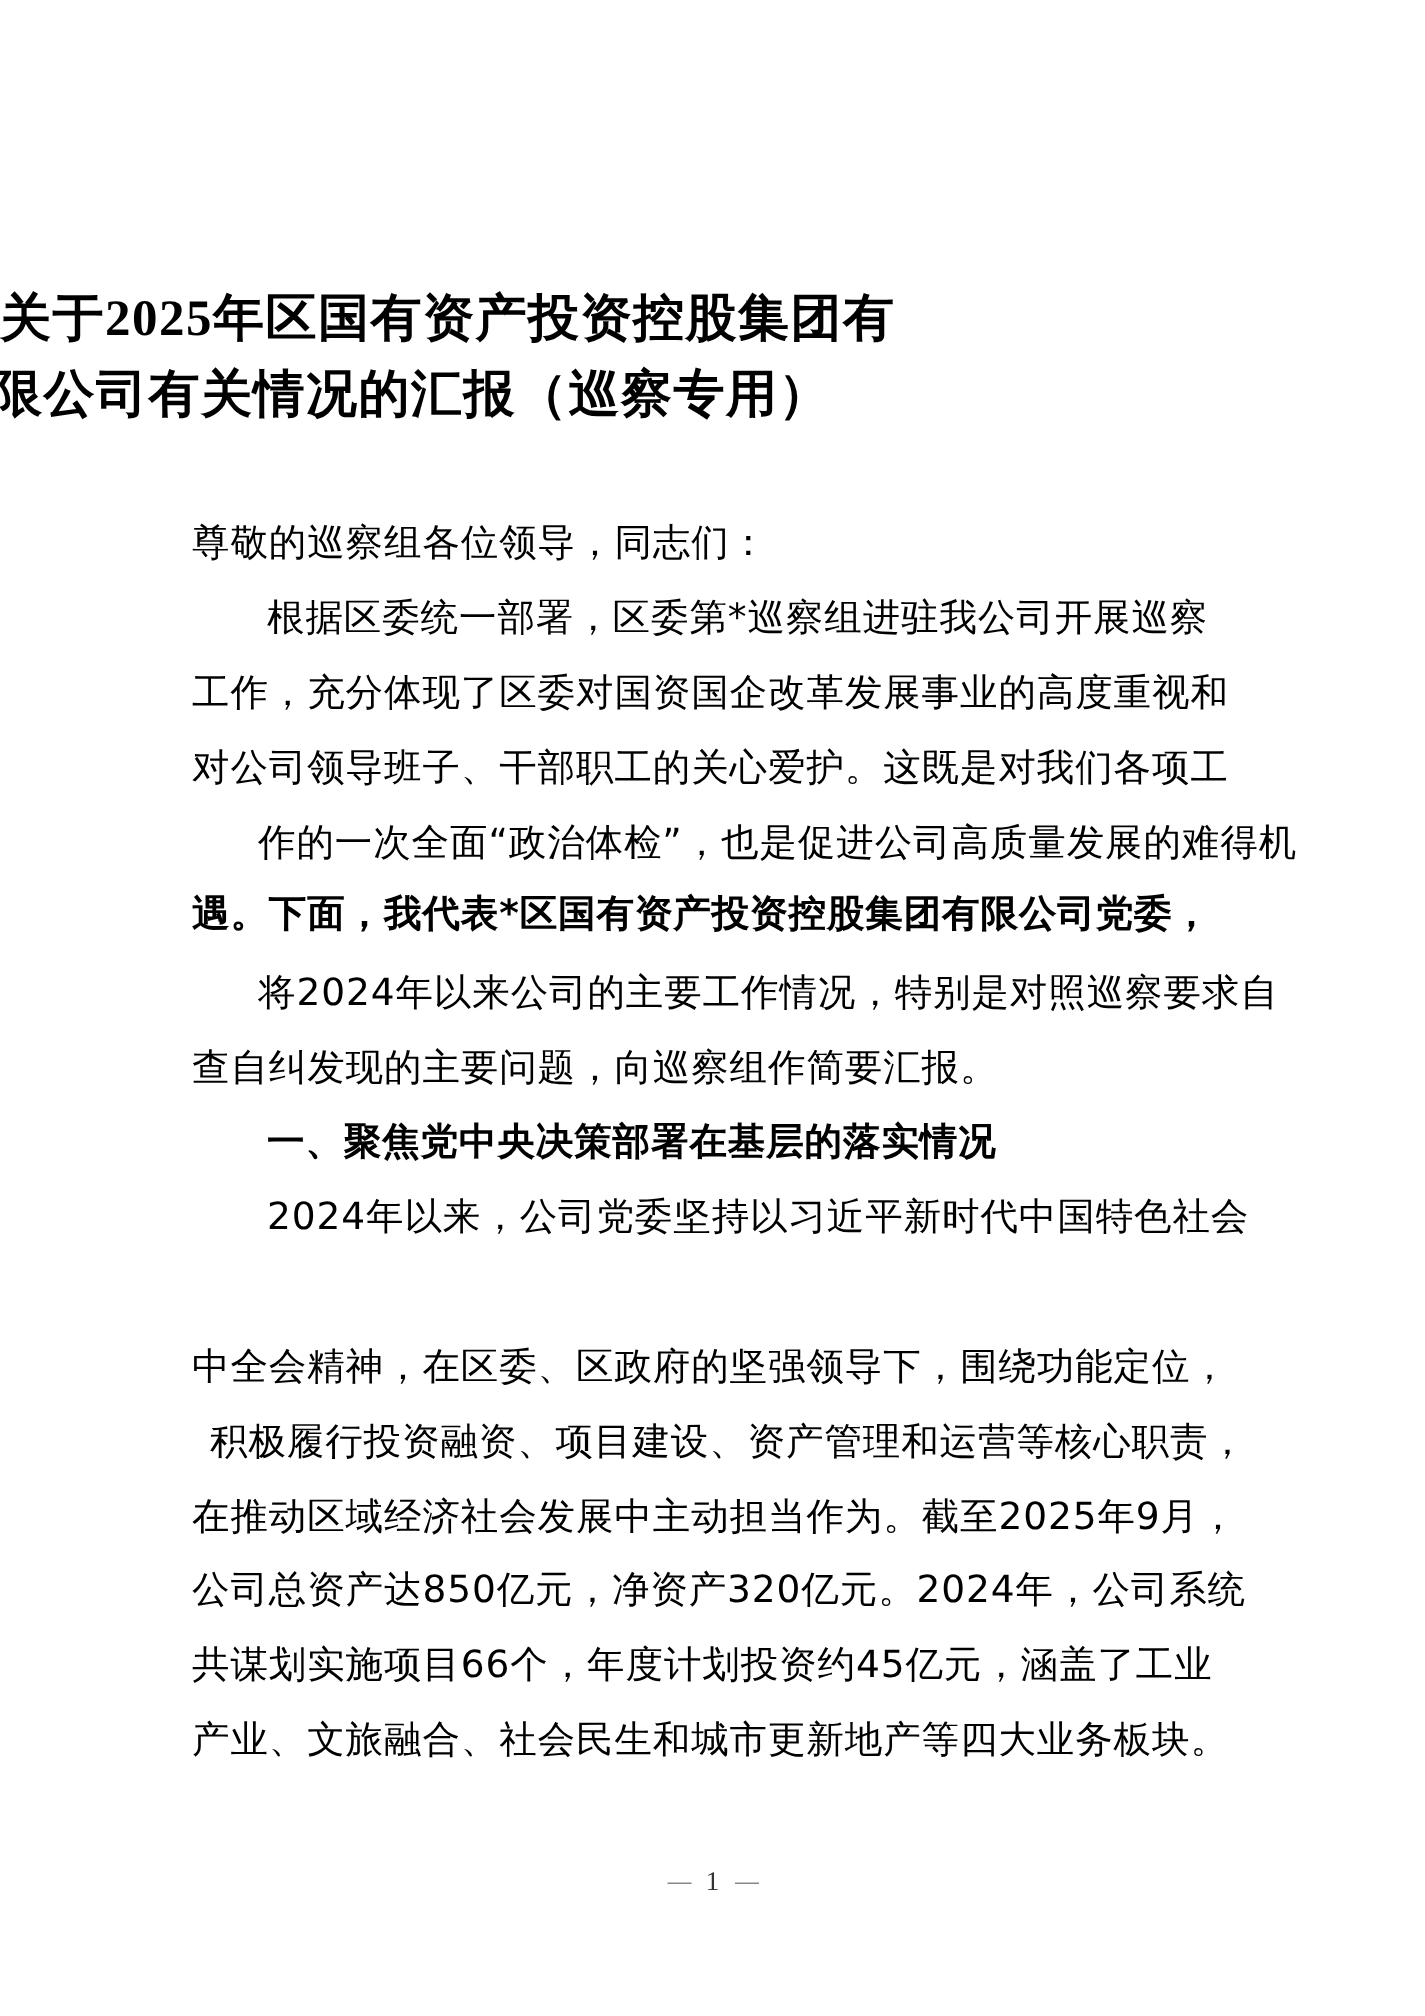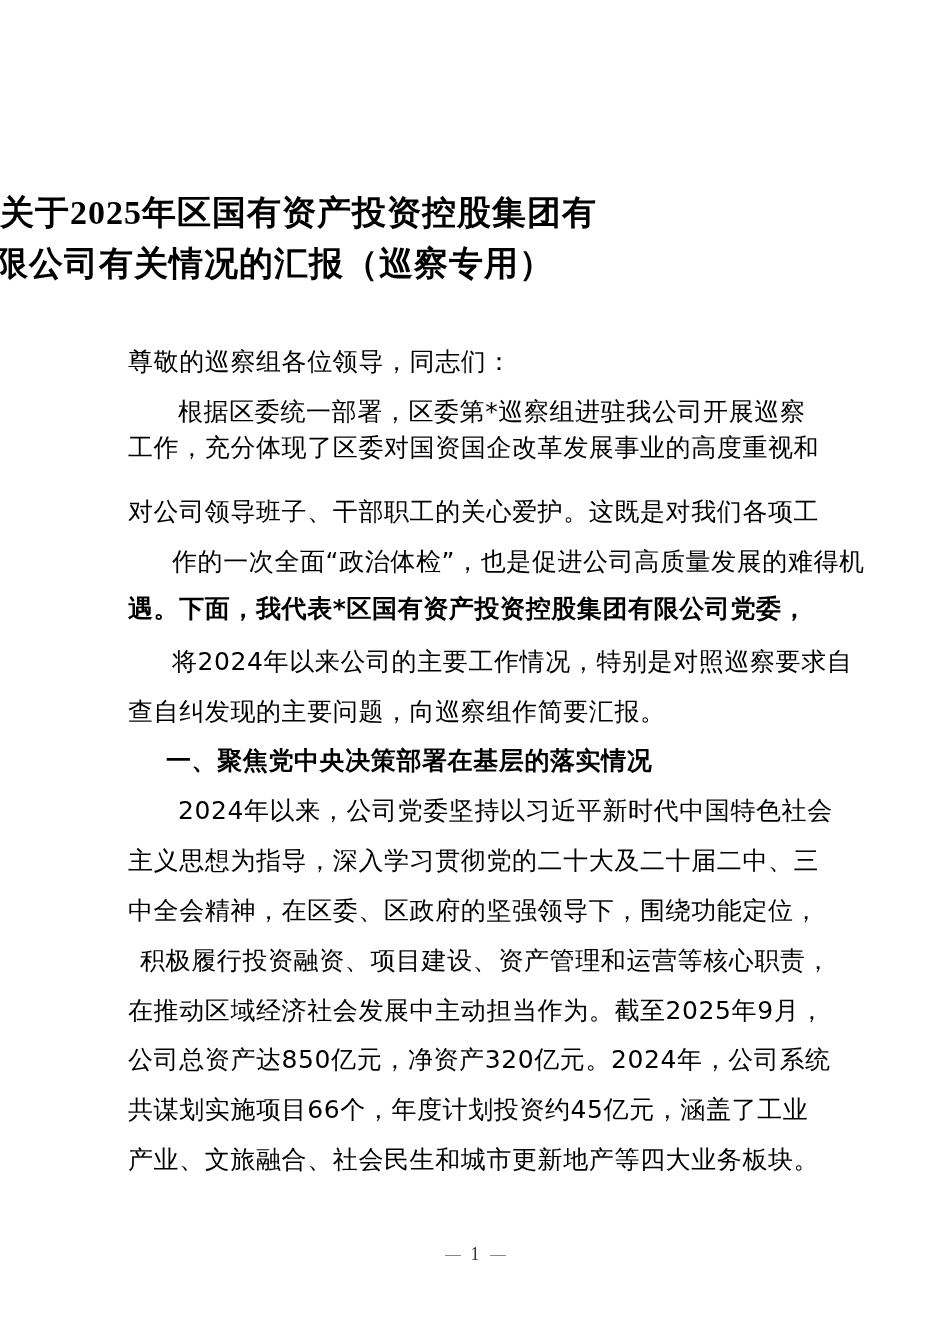--- a/index.html
+++ b/index.html
@@ -40,21 +40,21 @@
       position: absolute;
       left: 128px;
       font-size: 25px;
       line-height: 30px;
       white-space: nowrap;
       letter-spacing: 0.6px;
       font-family: "DejaVu Sans", "Liberation Sans", sans-serif;
     }
     .line.indent { left: 178px; }
     .line.heading {
-      left: 166px;
+      left: 178px;
       font-weight: bold;
       text-align: right;
     }
     .footer {
       position: absolute;
       top: 1244px;
       left: 0;
       width: 950px;
       text-align: center;
       font-family: "Liberation Serif", "DejaVu Serif", serif;
@@ -74,31 +74,30 @@
 <body>
 
 <div class="page">
 
   <div class="title title-line-1">关于2025年区国有资产投资控股集团有</div>
   <div class="title title-line-2">限公司有关情况的汇报（巡察专用）</div>
 
   <div class="line" style="top:347px;">尊敬的巡察组各位领导，同志们：</div>
 
   <div class="line indent" style="top:397px;">根据区委统一部署，区委第*巡察组进驻我公司开展巡察</div>
-  <div class="line" style="top:435px;font-family:Liberation Mono, monospace;">工作，充分体现了区委对国资国企改革发展事业的高度重视和</div>
+  <div class="line" style="top:447px;">工作，充分体现了区委对国资国企改革发展事业的高度重视和</div>
   <div class="line" style="top:497px;">对公司领导班子、干部职工的关心爱护。这既是对我们各项工</div>
   <div class="line" style="top:547px;margin-left:44px;">作的一次全面“政治体检”，也是促进公司高质量发展的难得机</div>
   <div class="line" style="top:594px;font-weight:bold;">遇。下面，我代表*区国有资产投资控股集团有限公司党委，</div>
   <div class="line" style="top:647px;margin-left:44px;">将2024年以来公司的主要工作情况，特别是对照巡察要求自</div>
   <div class="line" style="top:697px;text-align:right;">查自纠发现的主要问题，向巡察组作简要汇报。</div>
 
   <div class="line heading" style="top:746px;">一、聚焦党中央决策部署在基层的落实情况</div>
 
   <div class="line indent" style="top:796px;">2024年以来，公司党委坚持以习近平新时代中国特色社会</div>
-  <div class="line" style="top:846px;">主义思想为指导，深入学习贯彻党的二十大及二十届二中、三</div>
   <div class="line" style="top:896px;">中全会精神，在区委、区政府的坚强领导下，围绕功能定位，</div>
   <div class="line" style="top:946px;margin-left:12px;">积极履行投资融资、项目建设、资产管理和运营等核心职责，</div>
   <div class="line" style="top:996px;">在推动区域经济社会发展中主动担当作为。截至2025年9月，</div>
   <div class="line" style="top:1045px;">公司总资产达850亿元，净资产320亿元。2024年，公司系统</div>
   <div class="line" style="top:1095px;">共谋划实施项目66个，年度计划投资约45亿元，涵盖了工业</div>
   <div class="line" style="top:1145px;">产业、文旅融合、社会民生和城市更新地产等四大业务板块。</div>
 
   <div class="footer">
     <span class="dash"></span><span>1</span><span class="dash"></span>
   </div>

